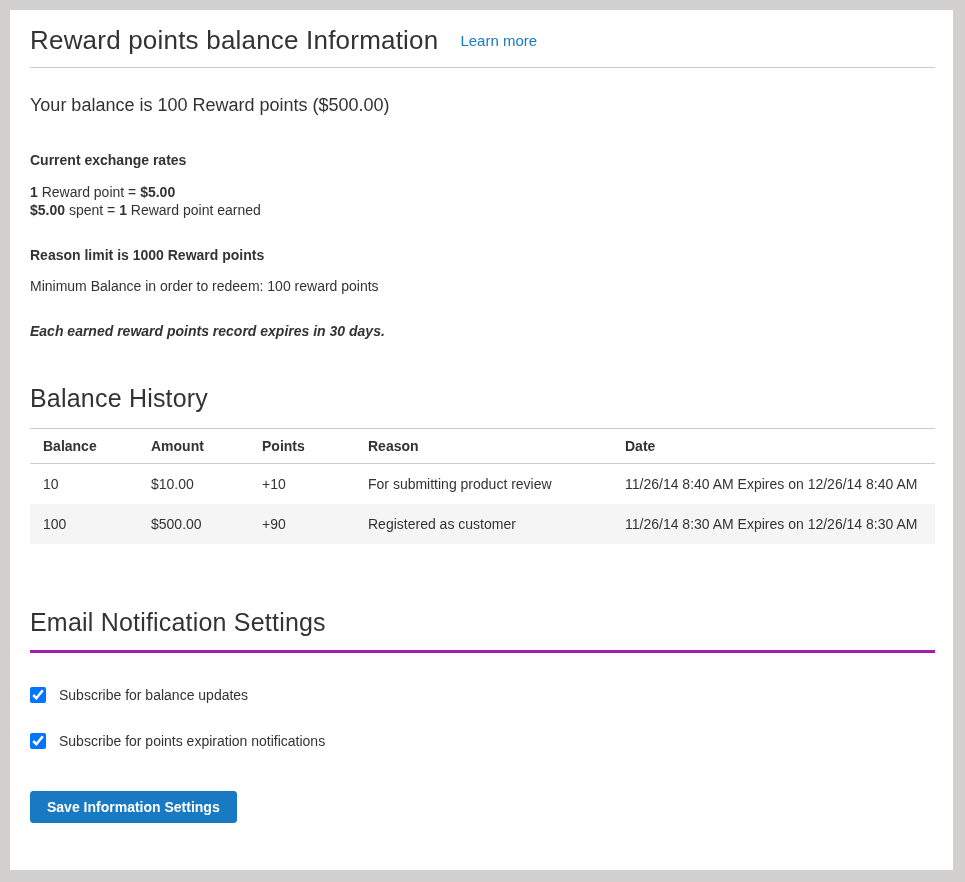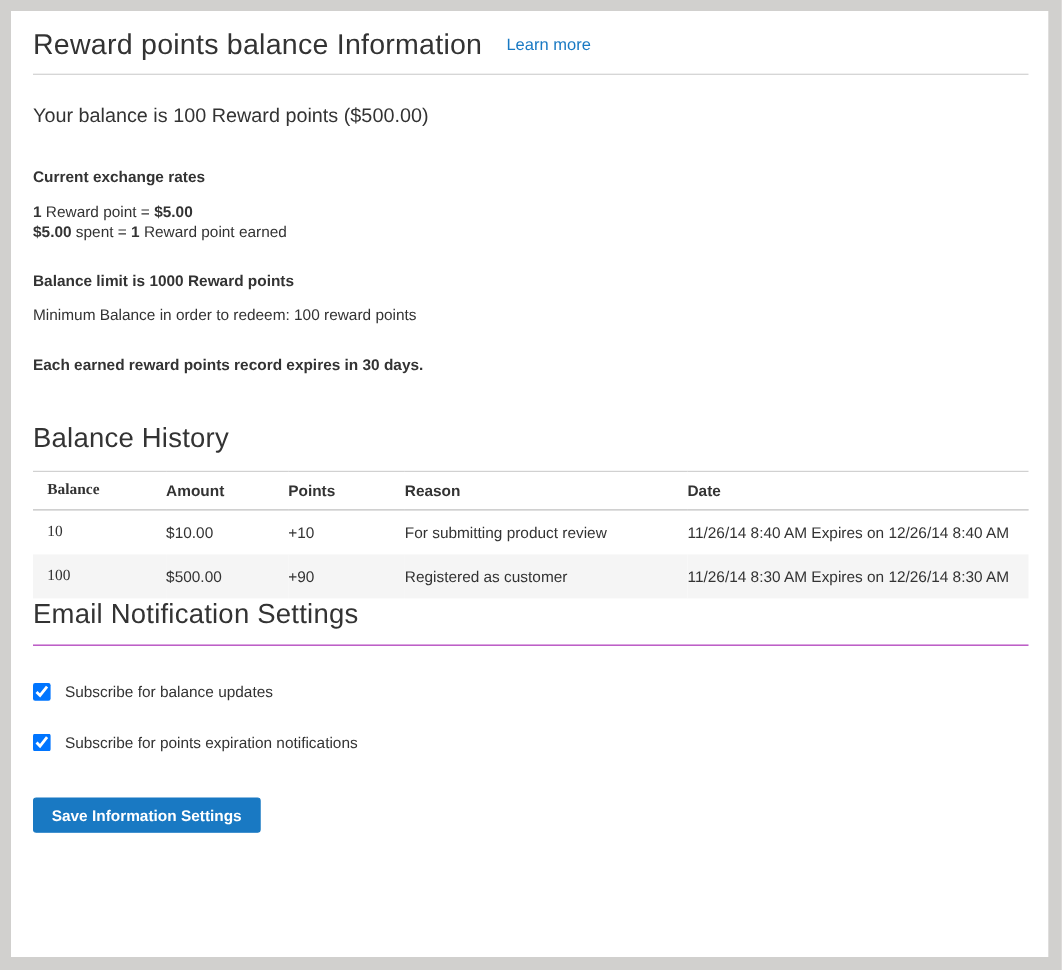--- a/index.html
+++ b/index.html
@@ -55,21 +55,21 @@
     margin: 0;
   }
   .exchange-heading { margin-top: 36px; }
   .rate-lines {
     margin: 15px 0 0 0;
     line-height: 18px;
   }
   .rate-line { display: block; }
   .balance-limit { margin-top: 28px; }
   .min-balance { margin: 15px 0 0 0; }
-  .expiration-note { margin-top: 29px; }
+  .expiration-note { margin-top: 29px; font-style: italic; }
   .expiration-hint { margin: 13px 0 0 0; }
 
   
   .section-heading {
     font-size: 25px;
     font-weight: 300;
     color: #333333;
     margin: 0;
     letter-spacing: 0.2px;
   }
@@ -89,27 +89,28 @@
     font-weight: 600;
     text-align: left;
     color: #333333;
   }
   .history-table td {
     padding: 12px 0;
     font-size: 14px;
     text-align: left;
   }
   .history-table th:first-child,
-  .history-table td:first-child { padding-left: 13px; font-family: Liberation Serif, serif; }
+  .history-table td:first-child { padding-left: 13px; }
   .history-table tbody tr:nth-child(even) { background: #f5f5f5; }
 
   
   .email-heading {
+    margin-top: 64px;
     padding-bottom: 13px;
-    border-bottom: 1px solid #a21caf;
+    border-bottom: 3px solid #a21caf;
   }
   .option-row {
     display: flex;
     align-items: center;
     gap: 13px;
   }
   .option-row-1 { margin-top: 34px; }
   .option-row-2 { margin-top: 30px; }
   .option-row input[type="checkbox"] {
     width: 16px;
@@ -145,21 +146,21 @@
 
   <p class="balance-summary">Your balance is 100 Reward points ($500.00)</p>
 
   <p class="p-bold exchange-heading">Current exchange rates</p>
 
   <p class="rate-lines">
     <span class="rate-line"><strong>1</strong><span> Reward point = </span><strong>$5.00</strong></span>
     <span class="rate-line"><strong>$5.00</strong><span> spent = </span><strong>1</strong><span> Reward point earned</span></span>
   </p>
 
-  <p class="p-bold balance-limit">Balance limit is 1000 Reward points</p>
+  <p class="p-bold balance-limit">Reason limit is 1000 Reward points</p>
   <p class="min-balance">Minimum Balance in order to redeem: 100 reward points</p>
 
   <p class="p-bold expiration-note">Each earned reward points record expires in 30 days.</p>
 
   <h2 class="section-heading history-heading">Balance History</h2>
 
   <table class="history-table">
     <colgroup>
       <col style="width:121px">
       <col style="width:111px">

